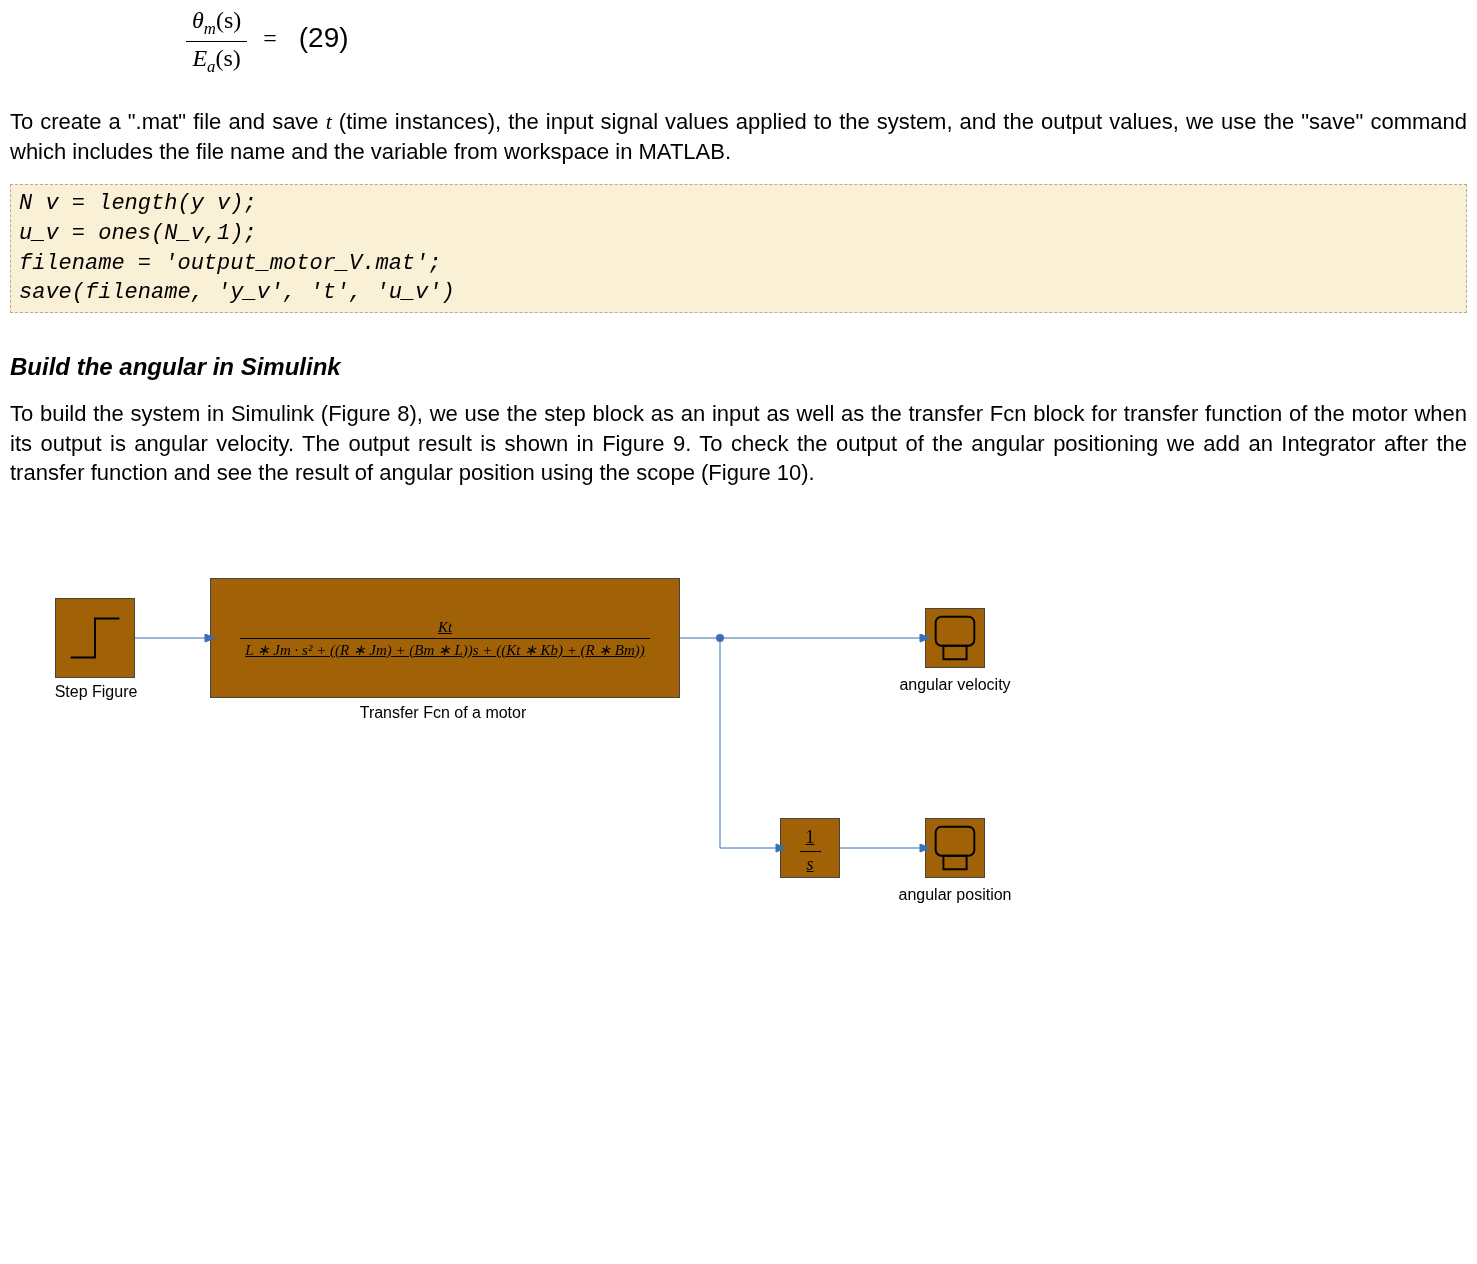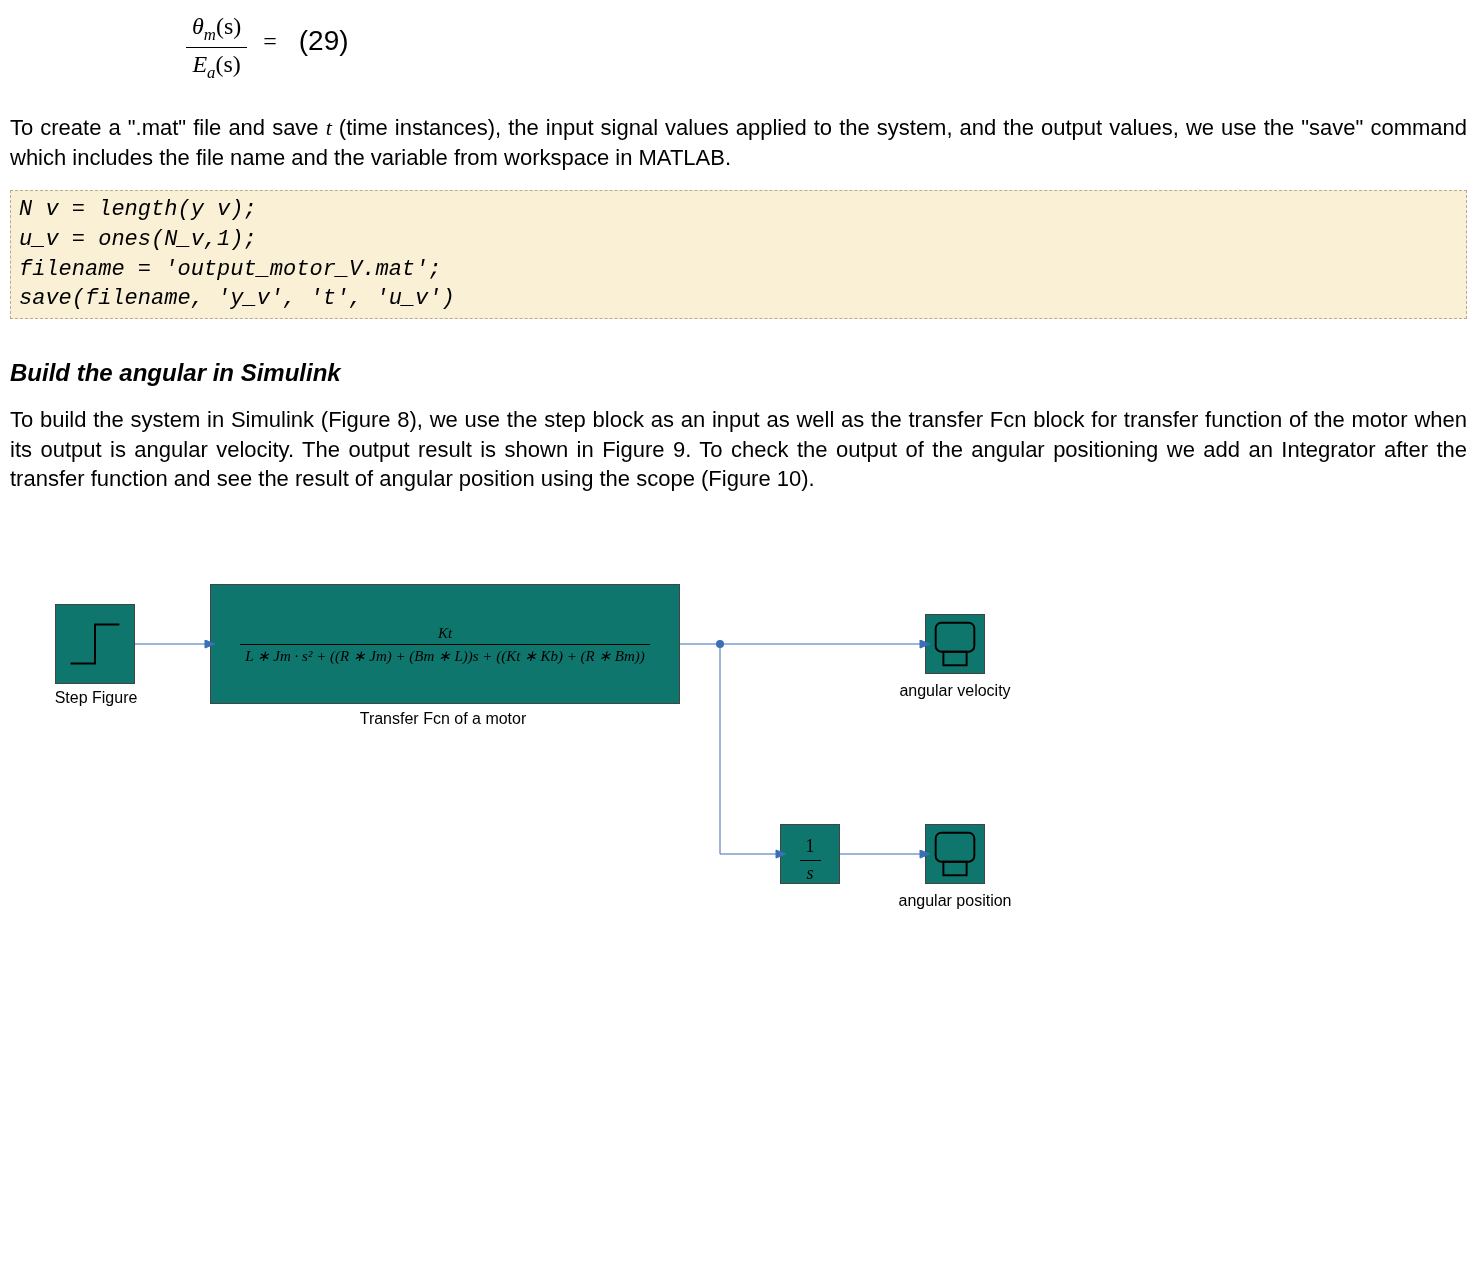--- a/index.html
+++ b/index.html
@@ -25,21 +25,21 @@
     display: flex;
     align-items: center;
   }
   .frac {
     display: inline-flex;
     flex-direction: column;
     text-align: center;
     vertical-align: middle;
     margin: 0 6px;
   }
-  .frac .num { border-bottom: 1.5px solid #000; padding: 12px 6px 2px 6px; line-height: 1.2; }
+  .frac .num { border-bottom: 1.5px solid #000; padding: 6px 6px 2px 6px; line-height: 1.2; }
   .frac .den { padding: 2px 6px 0 6px; line-height: 1.2; }
   .it { font-style: italic; }
   .sub { font-size: 0.7em; vertical-align: sub; font-style: italic; }
   .sup { font-size: 0.7em; vertical-align: super; }
   .eqnum {
     font-family: Liberation Sans, sans-serif;
     font-size: 28px;
   }
   .para {
     text-align: justify;
@@ -67,22 +67,23 @@
   
   .diagram-area {
     position: relative;
     width: 1030px;
     height: 430px;
     margin: 60px 0 0 25px;
   }
   .sim-block {
     position: absolute;
     border: 1px solid #444;
-    background: #0f766e;
+    background: #a16207;
     box-sizing: border-box;
+    text-decoration: underline;
   }
   .step-block {
     left: 20px; top: 50px; width: 80px; height: 80px;
   }
   .step-svg { width: 100%; height: 100%; }
   .step-label {
     position: absolute;
     top: 135px; left: 16px;
     font-size: 16px;
     text-align: center;

